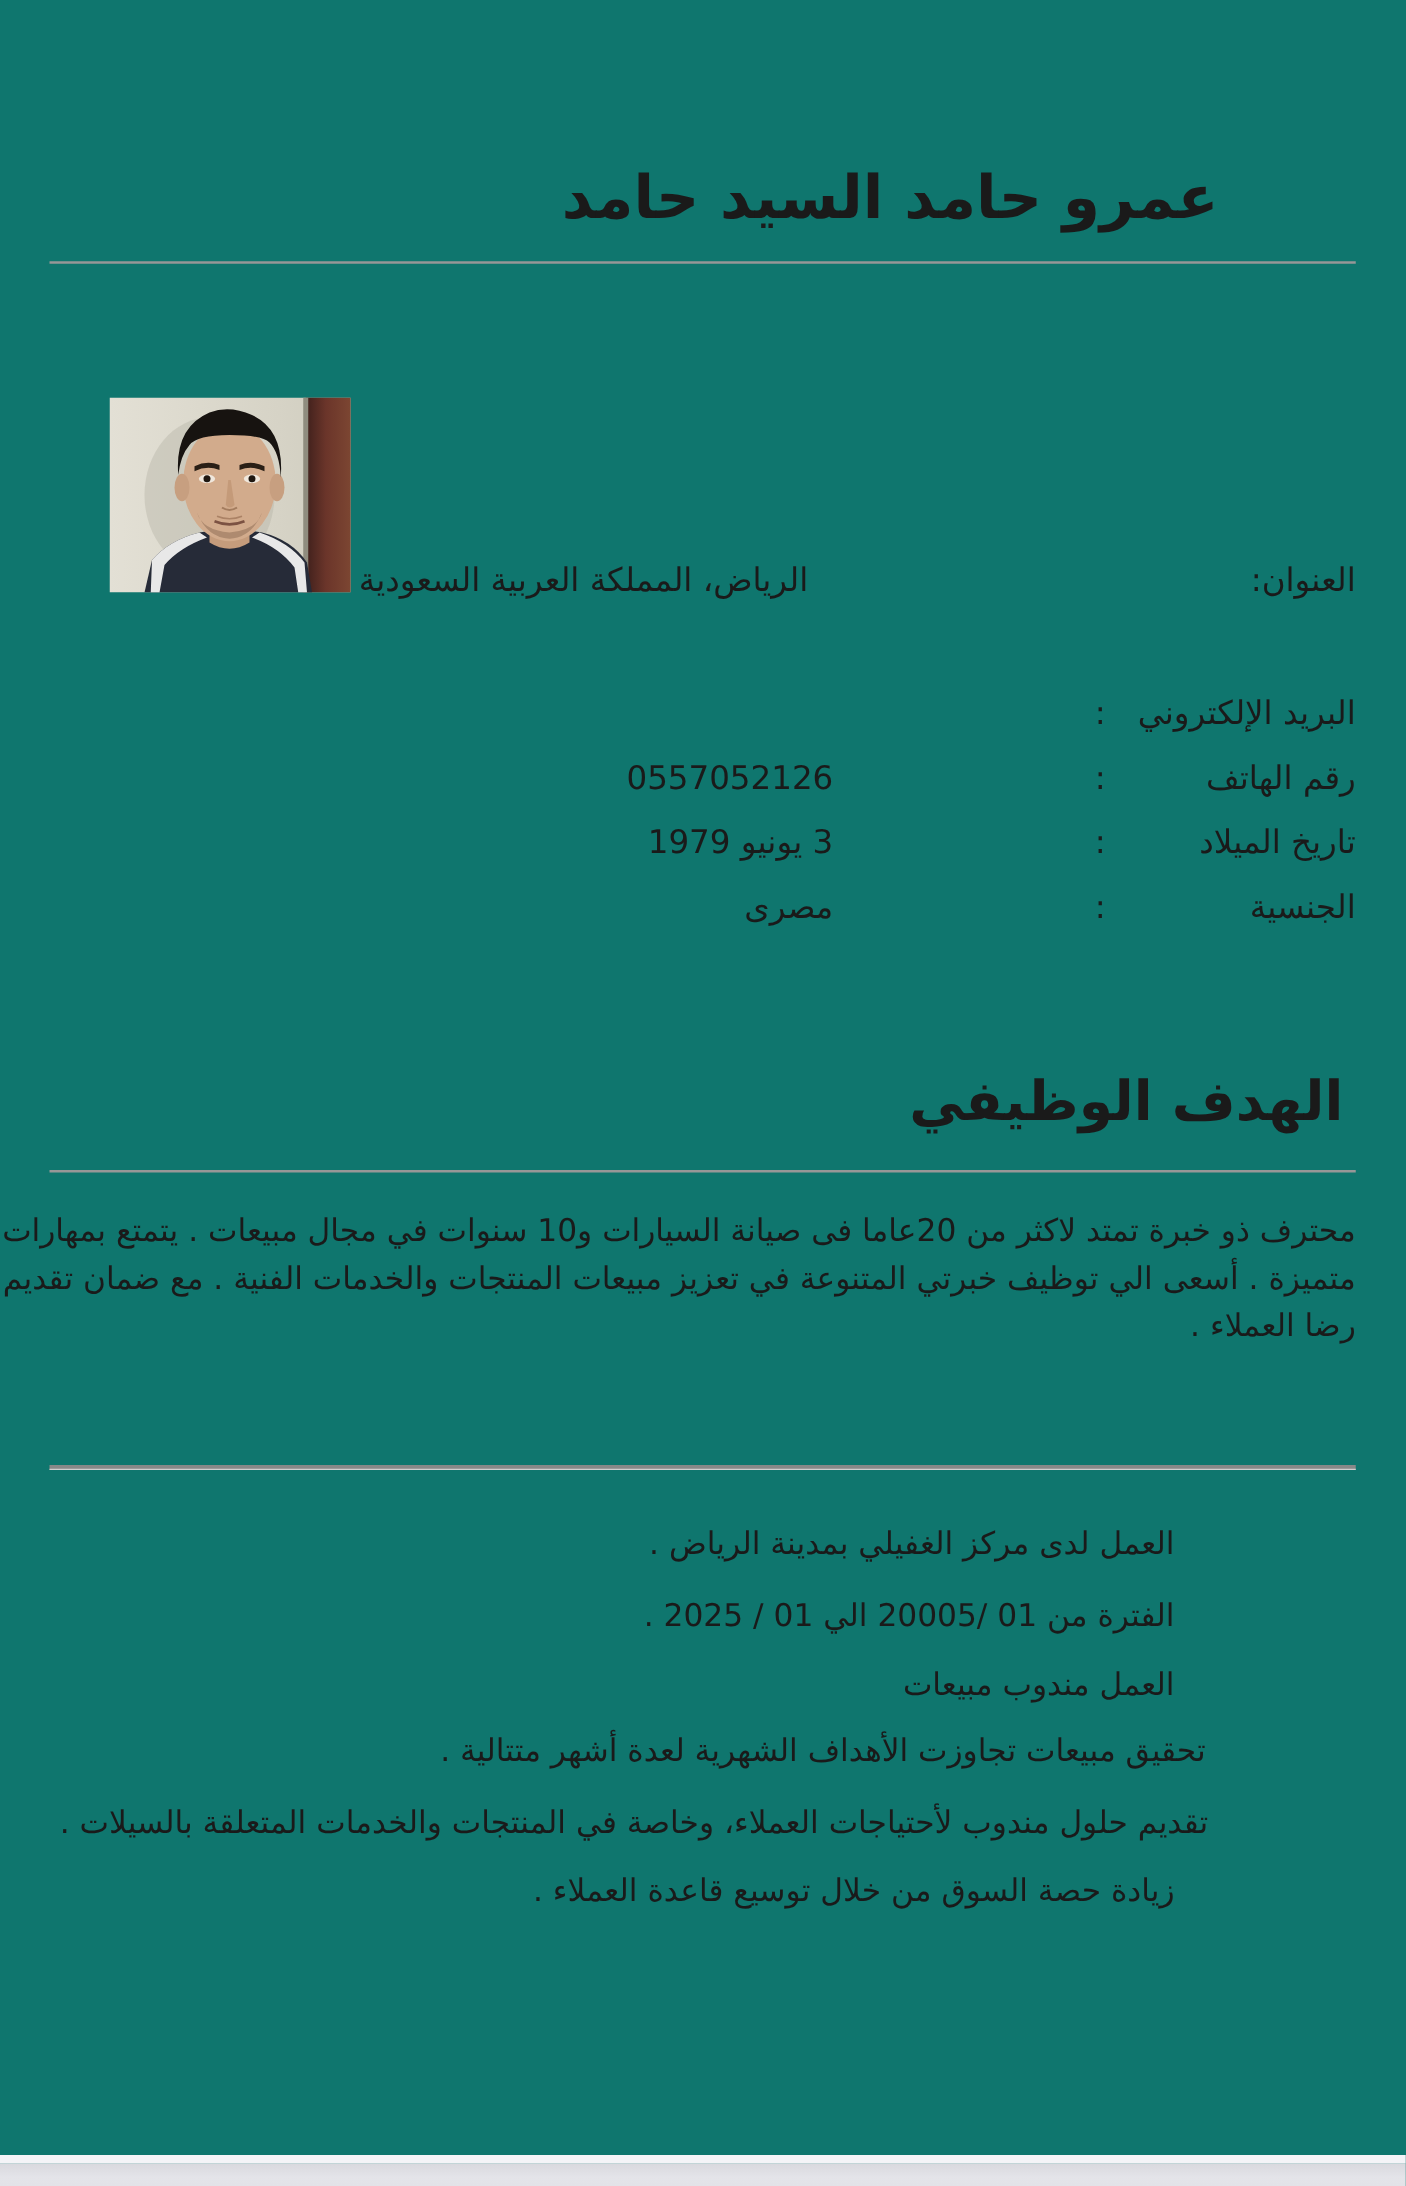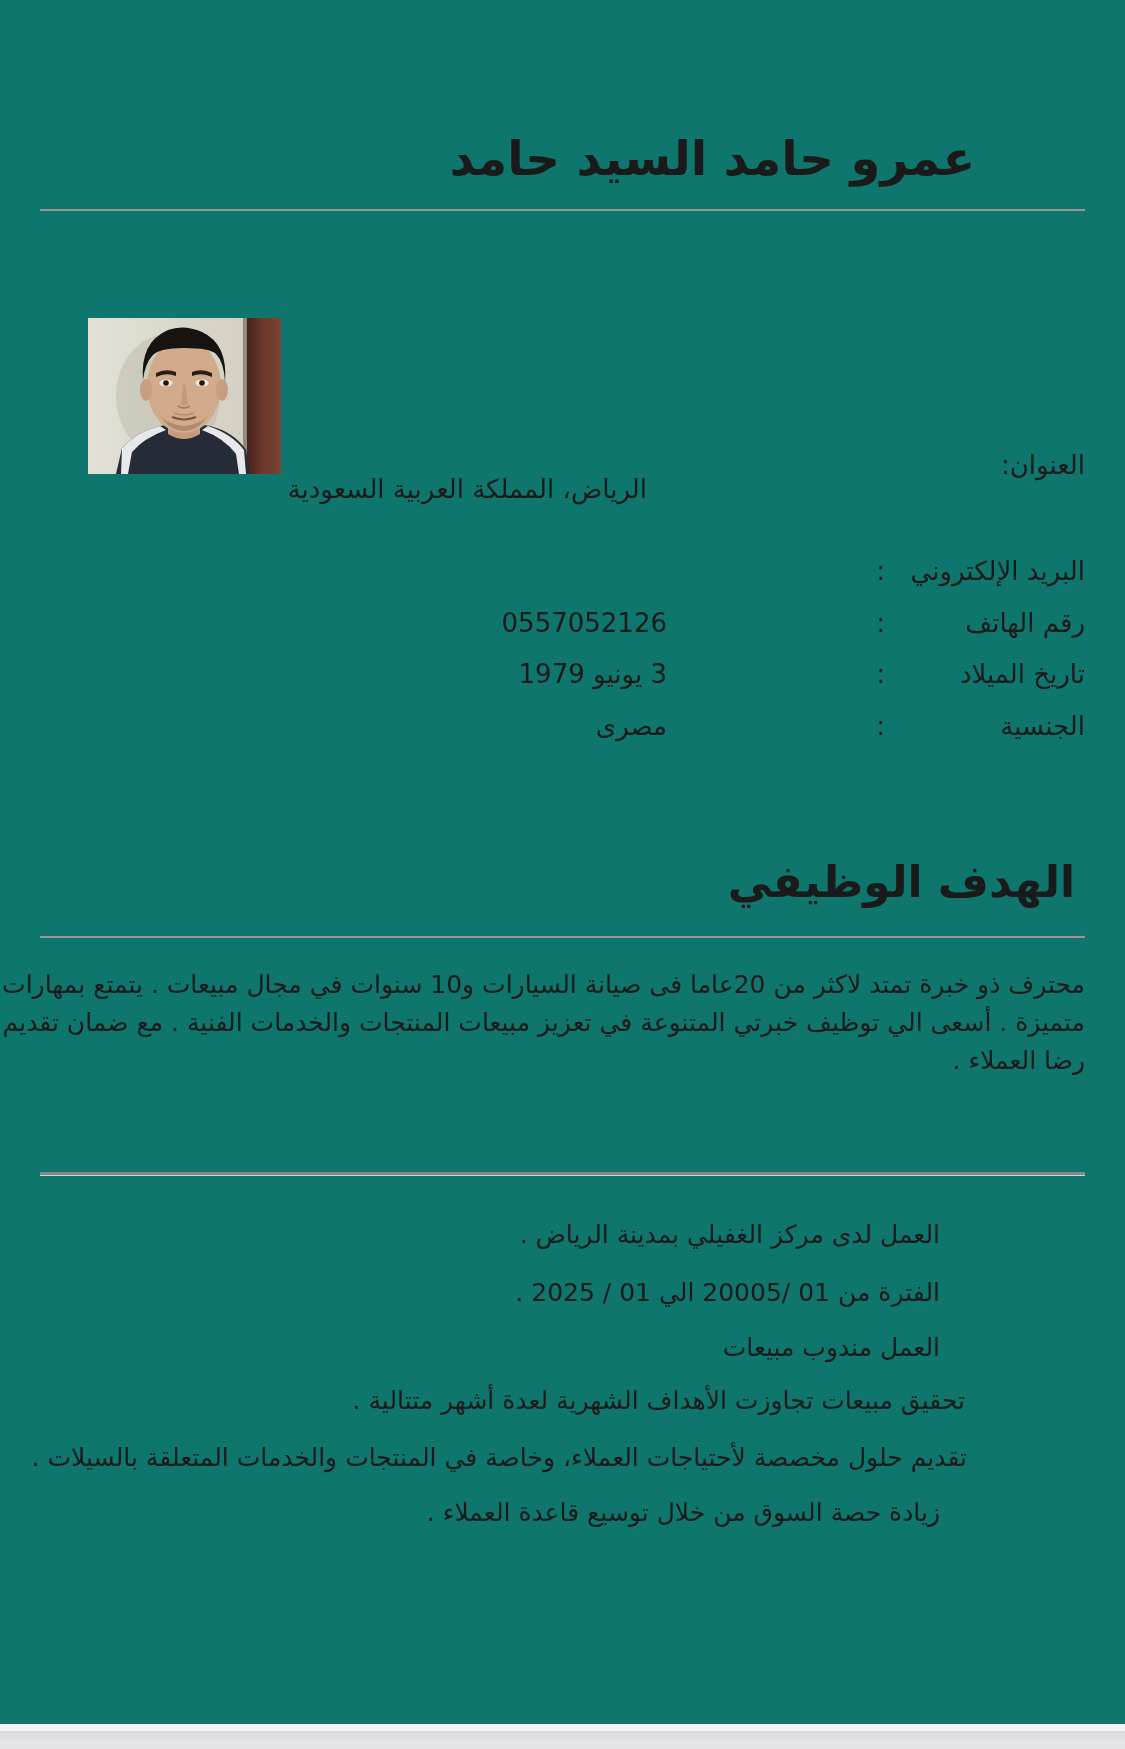--- a/index.html
+++ b/index.html
@@ -16,21 +16,21 @@
 
   .photo{position:absolute;left:88px;top:318px;width:193px;height:156px;}
   .photo svg{display:block;width:100%;height:100%;}
 
   .crow{position:absolute;left:40px;width:1045px;display:flex;direction:rtl;
         font-size:26px;line-height:34px;}
   .c-label{width:200px;text-align:right;white-space:nowrap;}
   .c-colon{width:30px;text-align:right;}
   .c-spacer{flex:1;}
   .c-value{width:627px;text-align:right;white-space:nowrap;}
-  .c-value.pad{padding-right:20px;box-sizing:border-box;margin-top:24px;}
+  .c-value.pad{padding-right:20px;box-sizing:border-box;}
   .row-address{top:448px;}
   .row-email{top:554px;}
   .row-phone{top:606px;}
   .row-dob{top:657px;}
   .row-nationality{top:709px;}
 
   .h2{position:absolute;right:50px;font-size:44px;font-weight:bold;direction:rtl;white-space:nowrap;}
   .h2-objective{top:856px;}
   .h2-experience{top:1088px;}
 
@@ -152,19 +152,19 @@
     <div class="obj-line">متميزة . أسعى الي توظيف خبرتي المتنوعة في تعزيز مبيعات المنتجات والخدمات الفنية . مع ضمان تقديم اعلي مستويات</div>
     <div class="obj-line">رضا العملاء .</div>
   </div>
 
   <div class="rule rule-experience"></div>
 
   <div class="exp-item exp-1">العمل لدى مركز الغفيلي  بمدينة الرياض .</div>
   <div class="exp-item exp-2">الفترة من 01 /20005 الي 01 / 2025 .</div>
   <div class="exp-item exp-3">العمل مندوب مبيعات</div>
   <div class="exp-item exp-4">تحقيق مبيعات تجاوزت الأهداف الشهرية  لعدة أشهر متتالية .</div>
-  <div class="exp-item exp-5">تقديم حلول مخصصة لأحتياجات العملاء، وخاصة في المنتجات والخدمات المتعلقة بالسيلات  .</div>
+  <div class="exp-item exp-5">تقديم حلول مندوب لأحتياجات العملاء، وخاصة في المنتجات والخدمات المتعلقة بالسيلات  .</div>
   <div class="exp-item exp-6">زيادة حصة السوق من خلال توسيع قاعدة العملاء  .</div>
 
   <div class="page-gap-line"></div>
   <div class="page-gap"></div>
 
 </div>
 
 </body></html>

